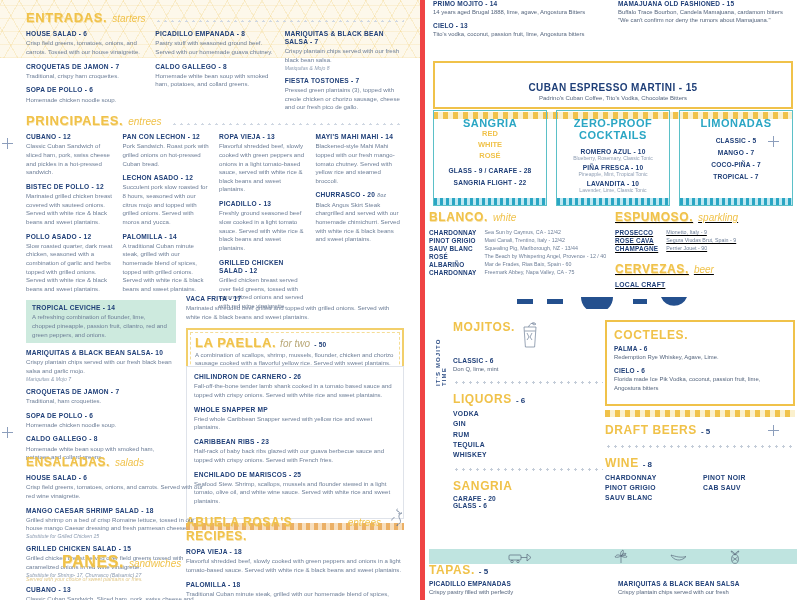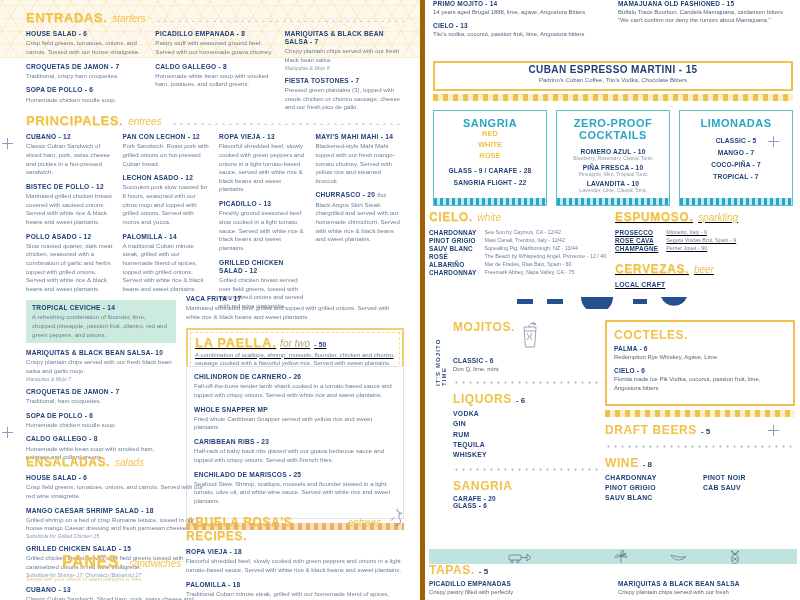--- a/index.html
+++ b/index.html
@@ -2,21 +2,21 @@
 <html><head>
 <meta charset="utf-8">
 <style>
   * { box-sizing: border-box; margin: 0; padding: 0; }
   html, body {
     width: 800px; height: 600px;
     background: #ffffff;
     font-family: "Liberation Sans", sans-serif;
     overflow: hidden;
   }
-  #page { position: relative; width: 796px; height: 600px; background: #a16207; }
+  #page { position: relative; width: 796px; height: 600px; background: #ef4444; }
 
   
   .panel { position: absolute; }
   #food-page  { left: 0;   top: 0; width: 420px; height: 600px; background: #ffffff; }
   #drink-page { left: 425px; top: 0; width: 375px; height: 600px; background: #ffffff; }
 
   
   .honey {
     position: absolute; left: 0; top: 0; width: 420px; height: 58px;
     background-color: #fdf7e8;
@@ -60,21 +60,20 @@
   .cols-2 { display: grid; grid-template-columns: 1fr 1fr; gap: 0 10px; }
   .cols-4 { display: grid; grid-template-columns: 1fr 1fr 1fr 1fr; gap: 0 8px; }
 
   
   .mint-box { background: #cdeade; padding: 4px 6px; margin-bottom: 6px; }
 
   
   .paella-box {
     border: 2px solid #f2cf6b; padding: 5px 7px; margin: 6px 0;
     position: relative;
-    text-decoration: underline;
   }
   .paella-box::after {
     content: ""; position: absolute; inset: 2px;
     border: 1px dashed rgba(242,207,107,.7); pointer-events: none;
   }
 
   
   .temporada-box { border: 1px solid #dfe3ea; padding: 6px 7px; background: #fff; }
   .stripe-orange {
     height: 7px; margin: 4px 0 5px 0;
@@ -84,21 +83,21 @@
   .stripe-teal {
     height: 15px; margin: 6px 0;
     background: #bfe4e0;
   }
 
   
   .d-item-name { color: #1f3f78; font-weight: bold; font-size: 6.5px; letter-spacing: .2px; }
   .d-item-desc { color: #55657d; font-size: 5.9px; line-height: 1.4; margin-top: 1px; }
 
   .espresso-box {
-    border: 2px solid #f0c24a; text-align: center; padding: 1px 4px 6px;
+    border: 2px solid #f0c24a; text-align: center; padding: 19px 4px 6px;
     margin-top: 6px;
   }
   .espresso-title { color: #1f3f78; font-weight: bold; font-size: 10px; letter-spacing: .4px; }
   .espresso-sub { color: #55657d; font-size: 6px; margin-top: 2px; }
 
   .tri { display: grid; grid-template-columns: 1fr 1fr 1fr; gap: 0 9px; margin-top: 8px; }
   .tri-card { border: 1px solid #5bc0c8; padding: 6px 4px 0; text-align: center; position: relative; min-height: 96px; }
   .tri-card .wave {
     position: absolute; left: 0; right: 0; bottom: 0; height: 7px;
     background-image: repeating-linear-gradient(90deg,#2aa6c4 0 3px, #bfe8f1 3px 6px);
@@ -445,21 +444,21 @@
             <div class="tri-line">COCO-PIÑA  -  7</div>
             <div class="tri-line">TROPICAL  -  7</div>
           </div>
           <div class="wave"></div>
         </div>
       </div>
     </div>
 
     <div style="position:absolute;left:4px;top:210px;width:180px;">
       <div class="sec-head">
-        <span class="sec-title" style="font-size:12px;">CIELO.</span>
+        <span class="sec-title" style="font-size:12px;">BLANCO.</span>
         <span class="sec-sub">white</span>
       </div>
       <div class="wine-grid">
         <div class="wine-name">CHARDONNAY</div>
         <div class="wine-desc">Sea Sun by Caymus, CA  -  12/42</div>
         <div class="wine-name">PINOT GRIGIO</div>
         <div class="wine-desc">Masi Canali, Trentino, Italy - 12/42</div>
         <div class="wine-name">SAUV BLANC</div>
         <div class="wine-desc">Squealing Pig, Marlborough, NZ - 13/44</div>
         <div class="wine-name">ROSÉ</div>

